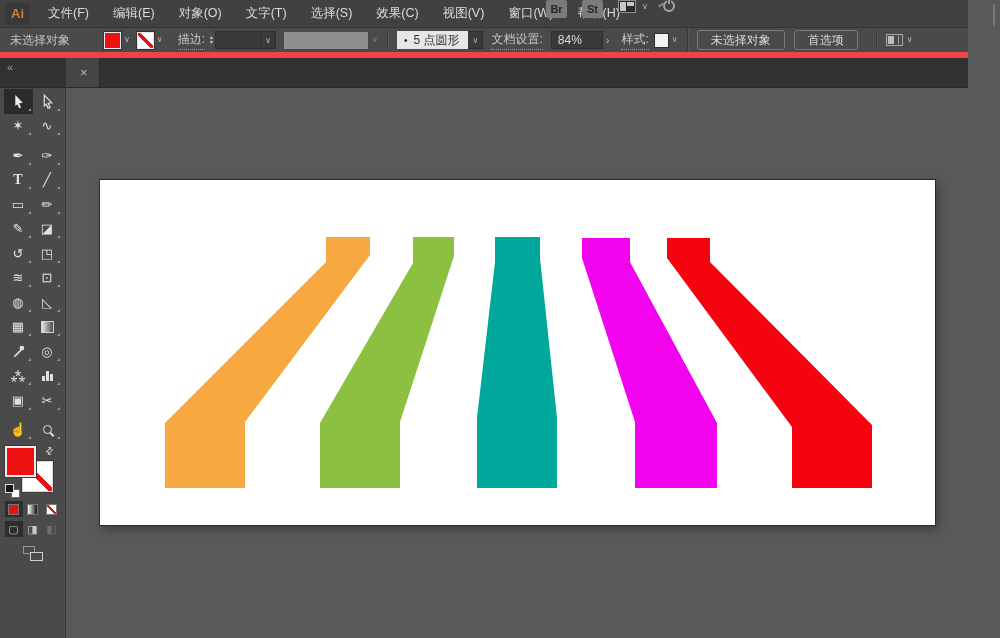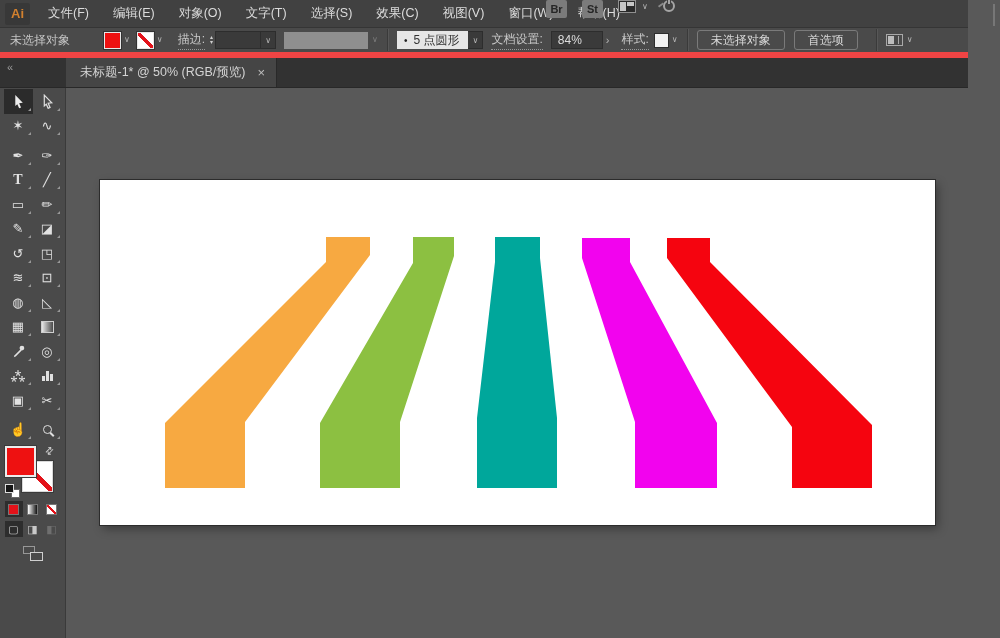--- a/index.html
+++ b/index.html
@@ -183,21 +183,20 @@
         <i class="a2"></i>
       </span>
     <span class="chev">∨</span>
   </div>
 
   <div class="tabrow">
     <div class="dock-head">
       <span>«</span>
     </div>
     <div class="tab">
-      <span>未标题-1* @ 50% (RGB/预览)</span>
       <span class="tab-close">×</span>
     </div>
   </div>
 
   <div class="main">
 
     <div class="toolbar">
       <div id="tools">
           <div class="trow">
             <div class="tool selected">

